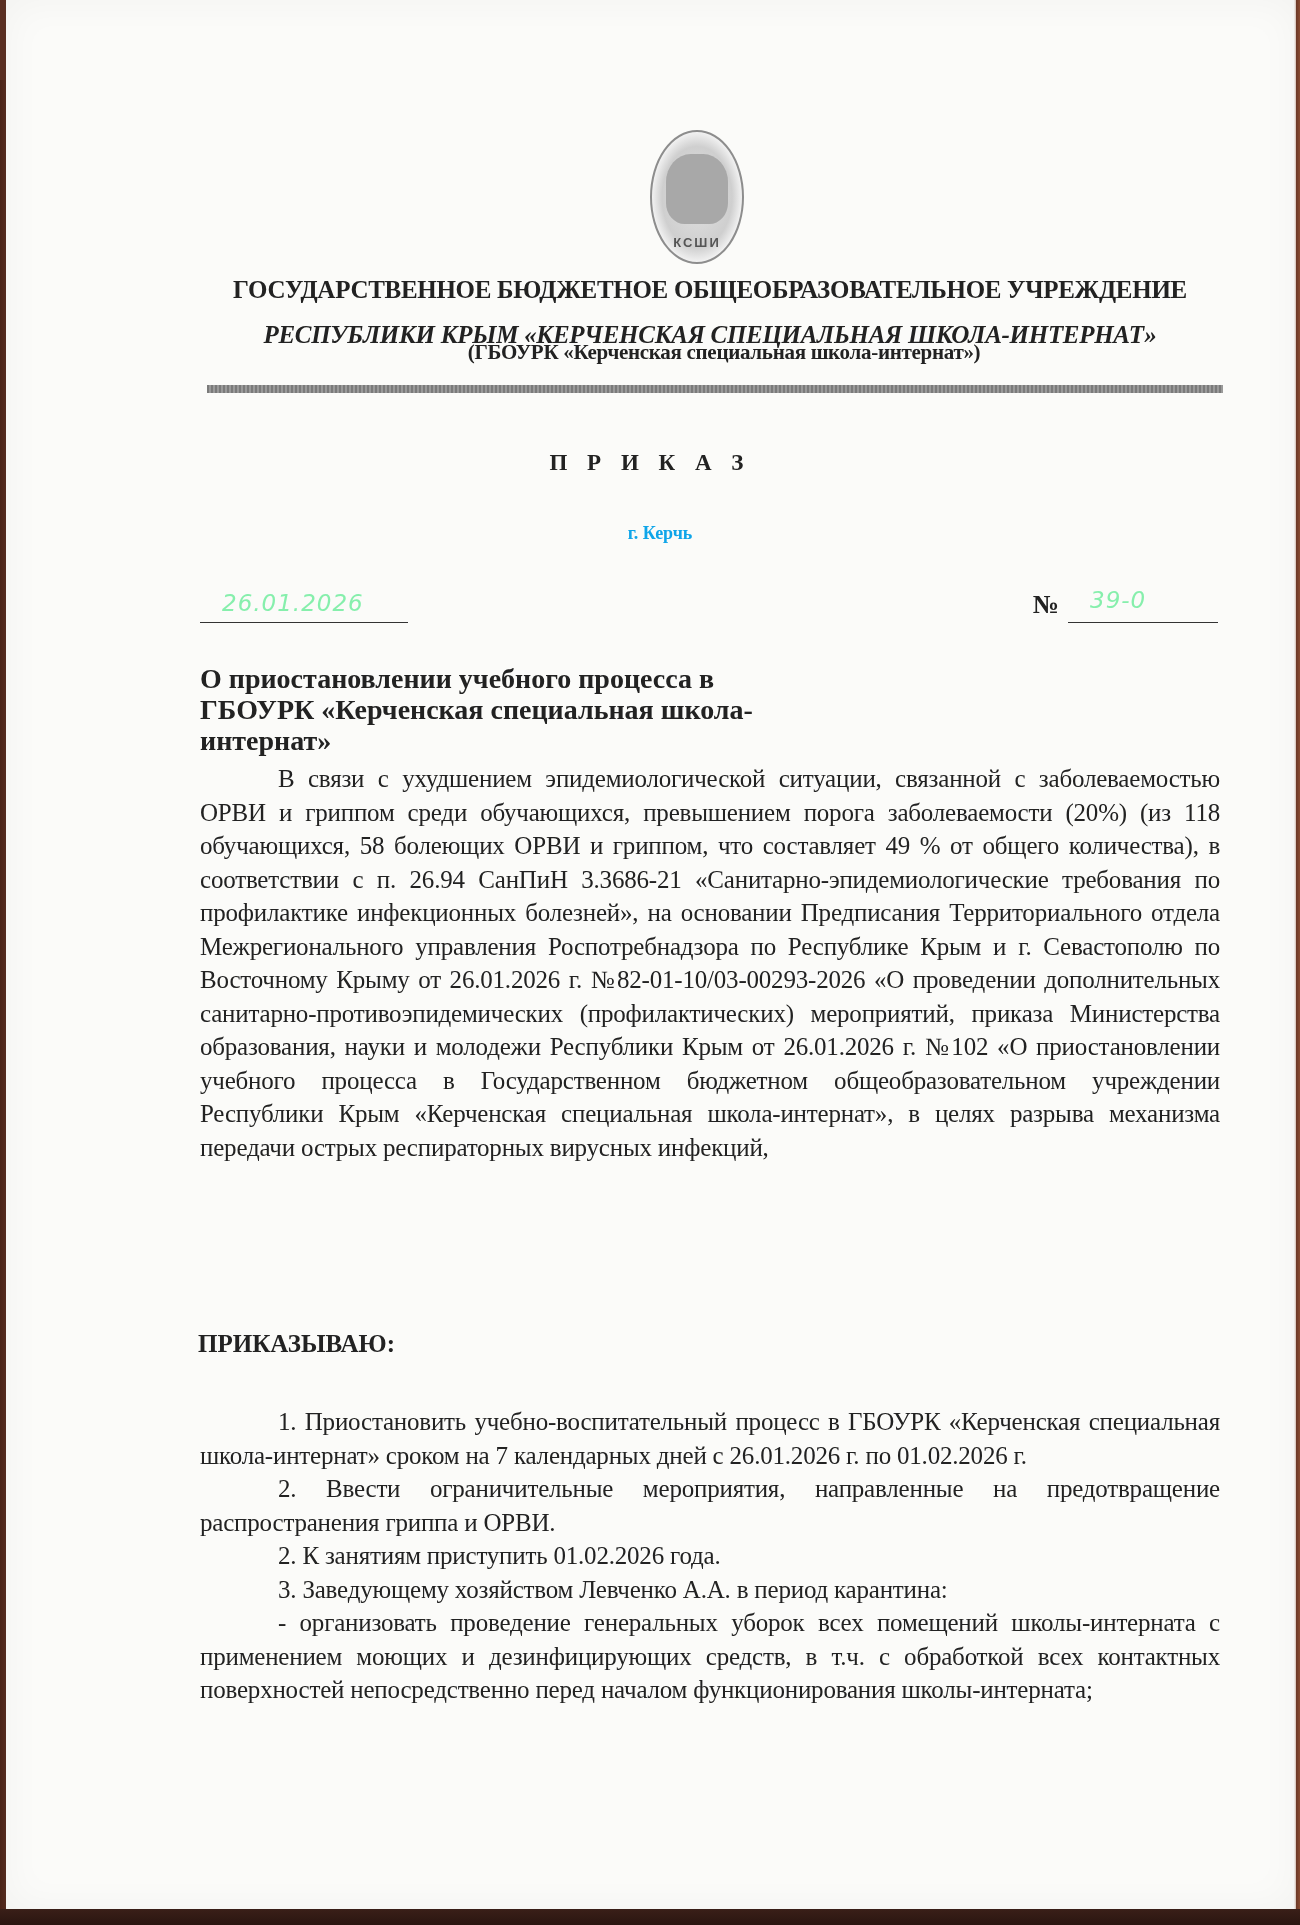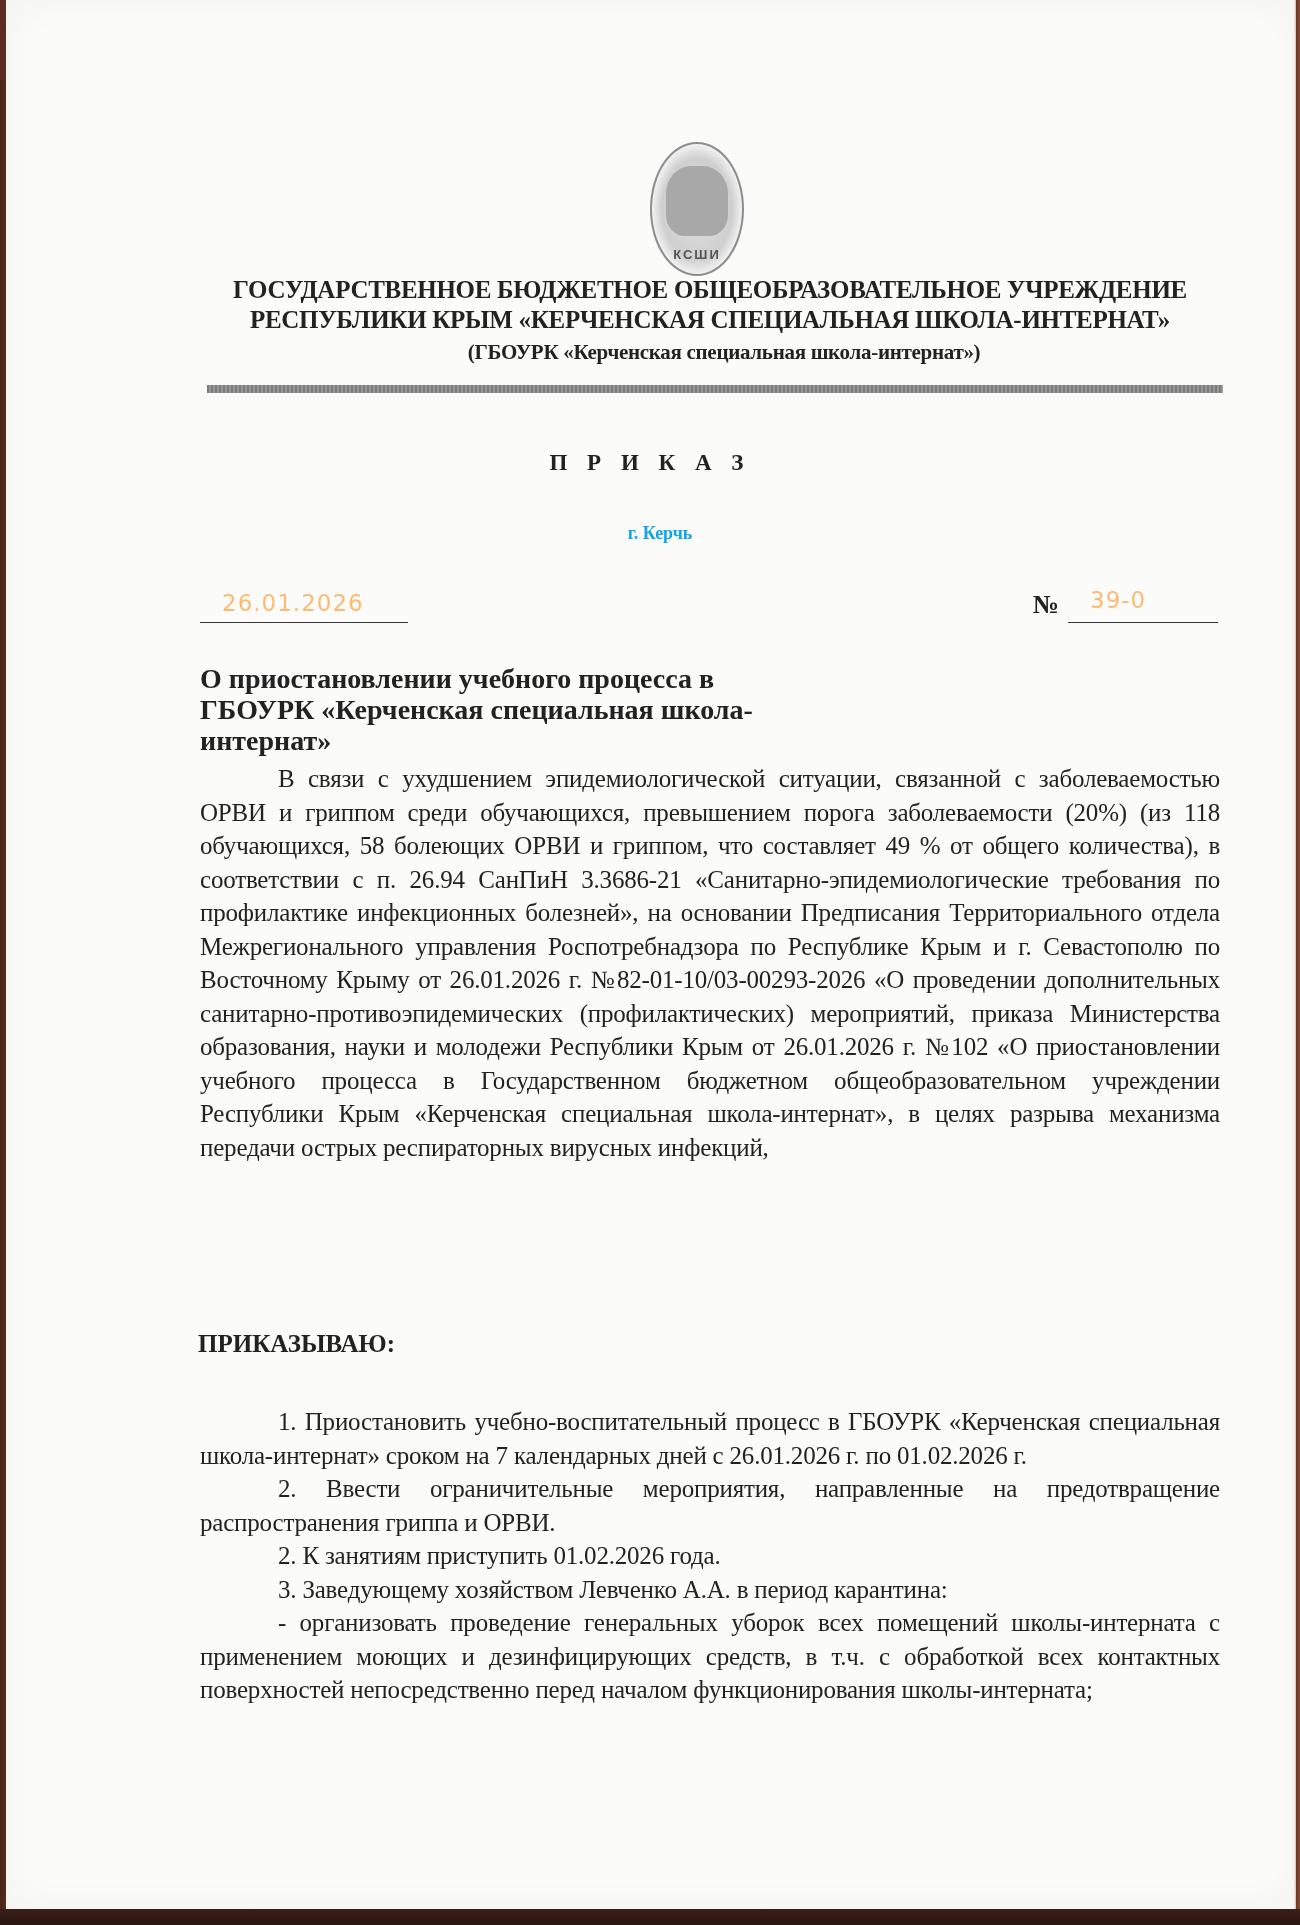--- a/index.html
+++ b/index.html
@@ -19,60 +19,60 @@
   }
   .left-edge {
     position: absolute; left: 0; top: 80px; width: 8px; height: 1840px;
     background: linear-gradient(90deg, #4a2418, rgba(90,40,30,0));
   }
   .right-edge {
     position: absolute; right: 0; top: 0; width: 6px; height: 1910px;
     background: linear-gradient(270deg, #8a4a30, rgba(140,70,40,0));
   }
   .emblem {
-    position: absolute; left: 650px; top: 142px; width: 90px; height: 130px;
+    position: absolute; left: 650px; top: 130px; width: 90px; height: 130px;
     border-radius: 50%;
     border: 2px solid #8d8d8d;
     background: radial-gradient(ellipse at center, #e2e2e2 0%, #cfcfcf 55%, #f0f0f0 70%);
     display: flex; align-items: flex-end; justify-content: center;
   }
   .emblem-inner {
     position: absolute; left: 14px; top: 22px; width: 62px; height: 70px;
     border-radius: 40% 40% 30% 30%;
     background: #a8a8a8;
   }
   .emblem-text {
     position: relative; font-family: "Liberation Sans", sans-serif; font-weight: bold;
     font-size: 13px; color: #555; margin-bottom: 12px; letter-spacing: 2px;
   }
   .org {
     position: absolute; left: 200px; width: 1020px; text-align: center;
     font-weight: bold; color: #222; letter-spacing: -0.3px;
   }
   .org1 { top: 276px; font-size: 25px; }
-  .org2 { top: 306px; font-size: 25px; }
+  .org2 { top: 321px; font-size: 25px; font-style: italic; }
   .org3 { top: 340px; font-size: 21px; left: 224px; width: 1000px; }
   .rule {
     position: absolute; left: 207px; top: 385px; width: 1016px; height: 8px;
     background: repeating-linear-gradient(90deg, #7a7a7a 0 2px, #9a9a9a 2px 4px);
   }
   .title {
     position: absolute; left: 500px; width: 300px; top: 450px; text-align: center;
     font-weight: bold; font-size: 23px; letter-spacing: 7px; color: #222;
   }
   .city {
     position: absolute; left: 560px; width: 200px; top: 523px; text-align: center;
     font-weight: bold; font-size: 18px; color: #0ea5e9;
   }
   .date-field {
     position: absolute; left: 200px; top: 590px; width: 208px; height: 32px;
     border-bottom: 1.5px solid #333;
   }
   .handwrite {
-    font-family: "DejaVu Sans", sans-serif; color: #fdba74; 
+    font-family: "DejaVu Sans", sans-serif; color: #86efac; font-style: italic;
     font-size: 23px; letter-spacing: 1px;
   }
   .date-field .handwrite { position: absolute; left: 22px; top: 0; }
   .num-label {
     position: absolute; left: 1033px; top: 590px; font-size: 26px; font-weight: bold; color: #222;
   }
   .num-field {
     position: absolute; left: 1068px; top: 590px; width: 150px; height: 32px;
     border-bottom: 1.5px solid #333;
   }

